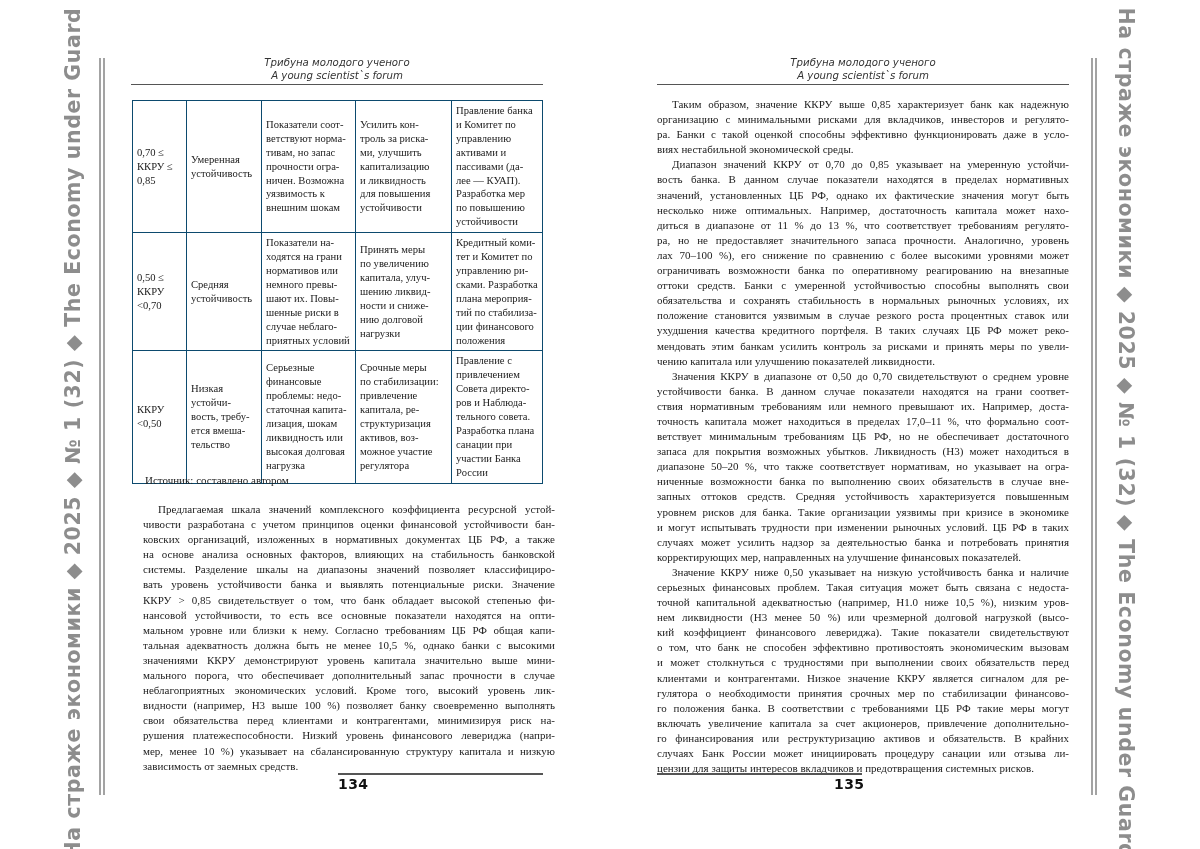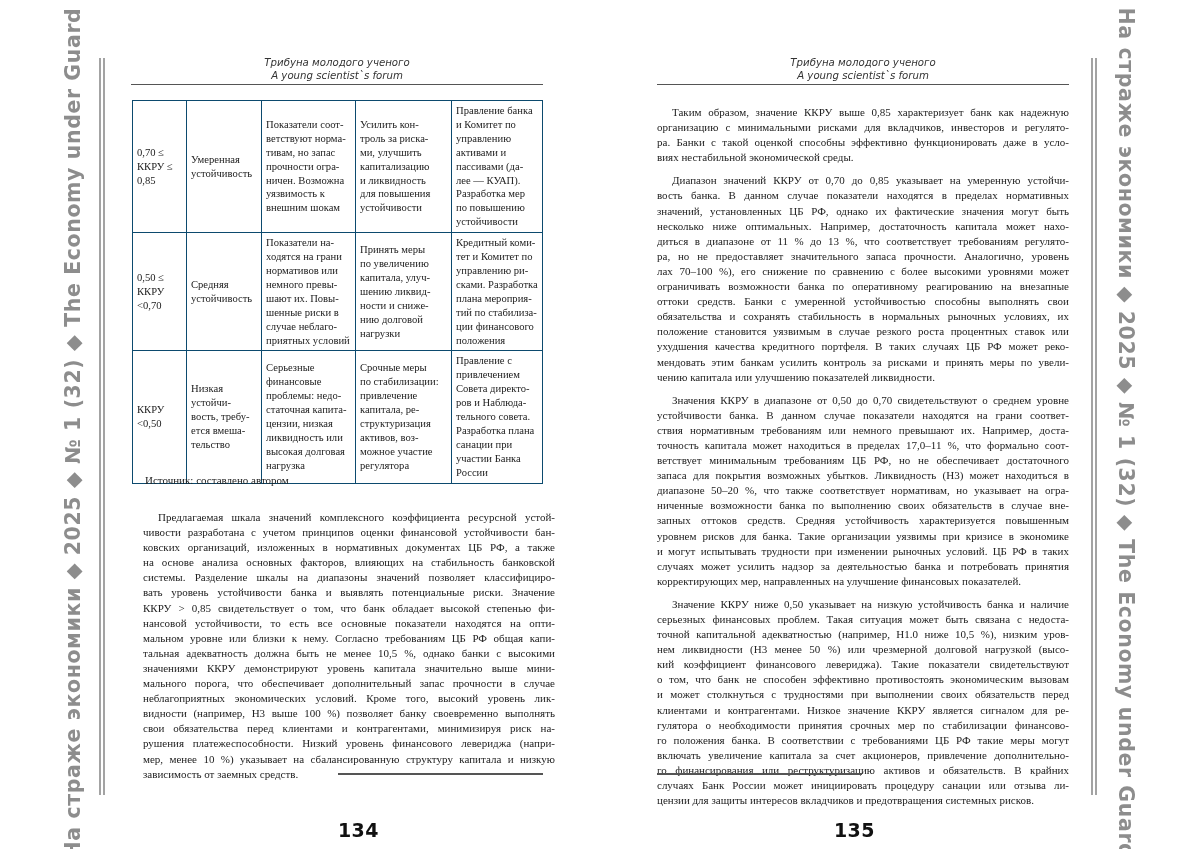--- a/index.html
+++ b/index.html
@@ -123,35 +123,35 @@
       text-align-last: justify;
       height: 15.1px;
       overflow: visible;
     }
     .body-text .ln.last {
       text-align-last: left;
     }
     .body-text .ln.indent {
       padding-left: 15px;
     }
-    .para { display: block; margin-top: 8px; }
+    .para { display: block; }
 
     
     .foot-rule {
       position: absolute;
       top: 773px;
       height: 0;
       border-top: 2px solid #555;
     }
     .folio {
       position: absolute;
-      top: 819px;
+      top: 776px;
       font-family: "DejaVu Sans", "Liberation Sans", sans-serif;
       font-weight: bold;
-      font-size: 19px;
+      font-size: 14px;
       letter-spacing: 0.4px;
       color: #111;
     }
   </style>
 </head>
 <body>
 
 <div class="spread">
 
   <div class="banner left">
@@ -263,21 +263,21 @@
               <span class="cell-line">устойчи-</span>
               <span class="cell-line">вость, требу-</span>
               <span class="cell-line">ется вмеша-</span>
               <span class="cell-line">тельство</span>
             </td>
             <td class="c-ind">
               <span class="cell-line">Серьезные</span>
               <span class="cell-line">финансовые</span>
               <span class="cell-line">проблемы: недо-</span>
               <span class="cell-line">статочная капита-</span>
-              <span class="cell-line">цензии, низкая</span>
+              <span class="cell-line">лизация, шокам</span>
               <span class="cell-line">ликвидность или</span>
               <span class="cell-line">высокая долговая</span>
               <span class="cell-line">нагрузка</span>
             </td>
             <td class="c-rec">
               <span class="cell-line">Срочные меры</span>
               <span class="cell-line">по стабилизации:</span>
               <span class="cell-line">привлечение</span>
               <span class="cell-line">капитала, ре-</span>
               <span class="cell-line">структуризация</span>

